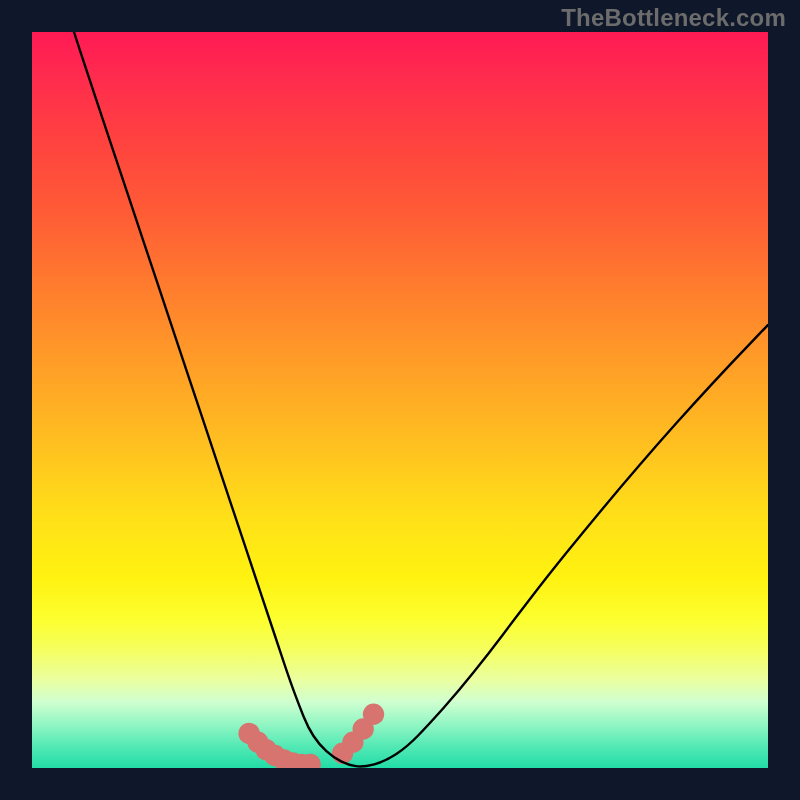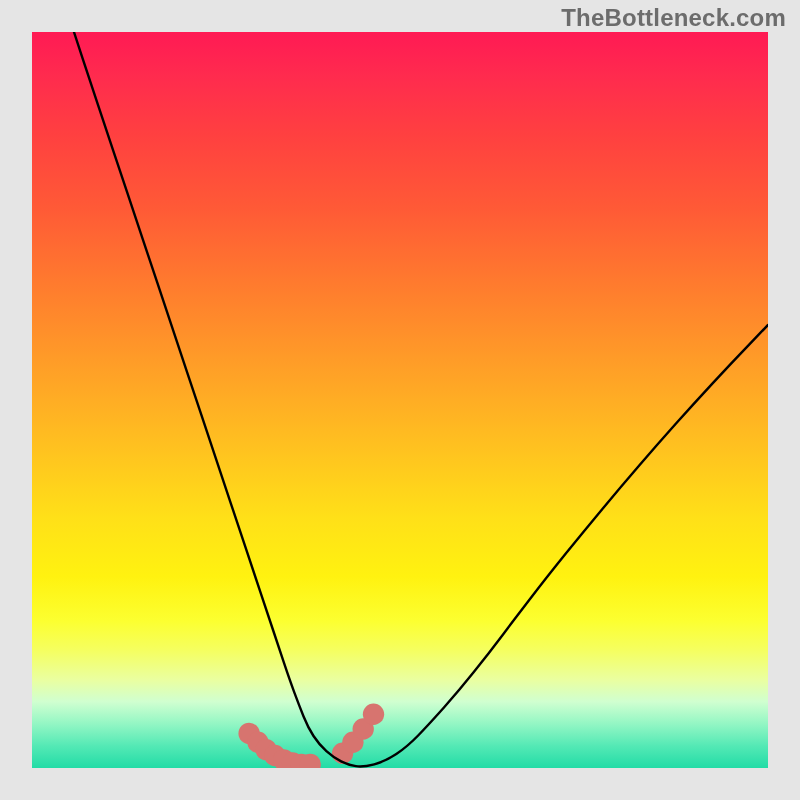--- a/index.html
+++ b/index.html
@@ -9,21 +9,21 @@
     height: 800px;
     background: #000;
     overflow: hidden;
   }
   .frame {
     position: absolute;
     top: 0;
     left: 0;
     width: 800px;
     height: 800px;
-    background: #e5e5e5;
+    background: #0f172a;
     text-align: right;
   }
   .plot {
     position: absolute;
     top: 32px;
     left: 32px;
     width: 736px;
     height: 736px;
     overflow: hidden;
   }

